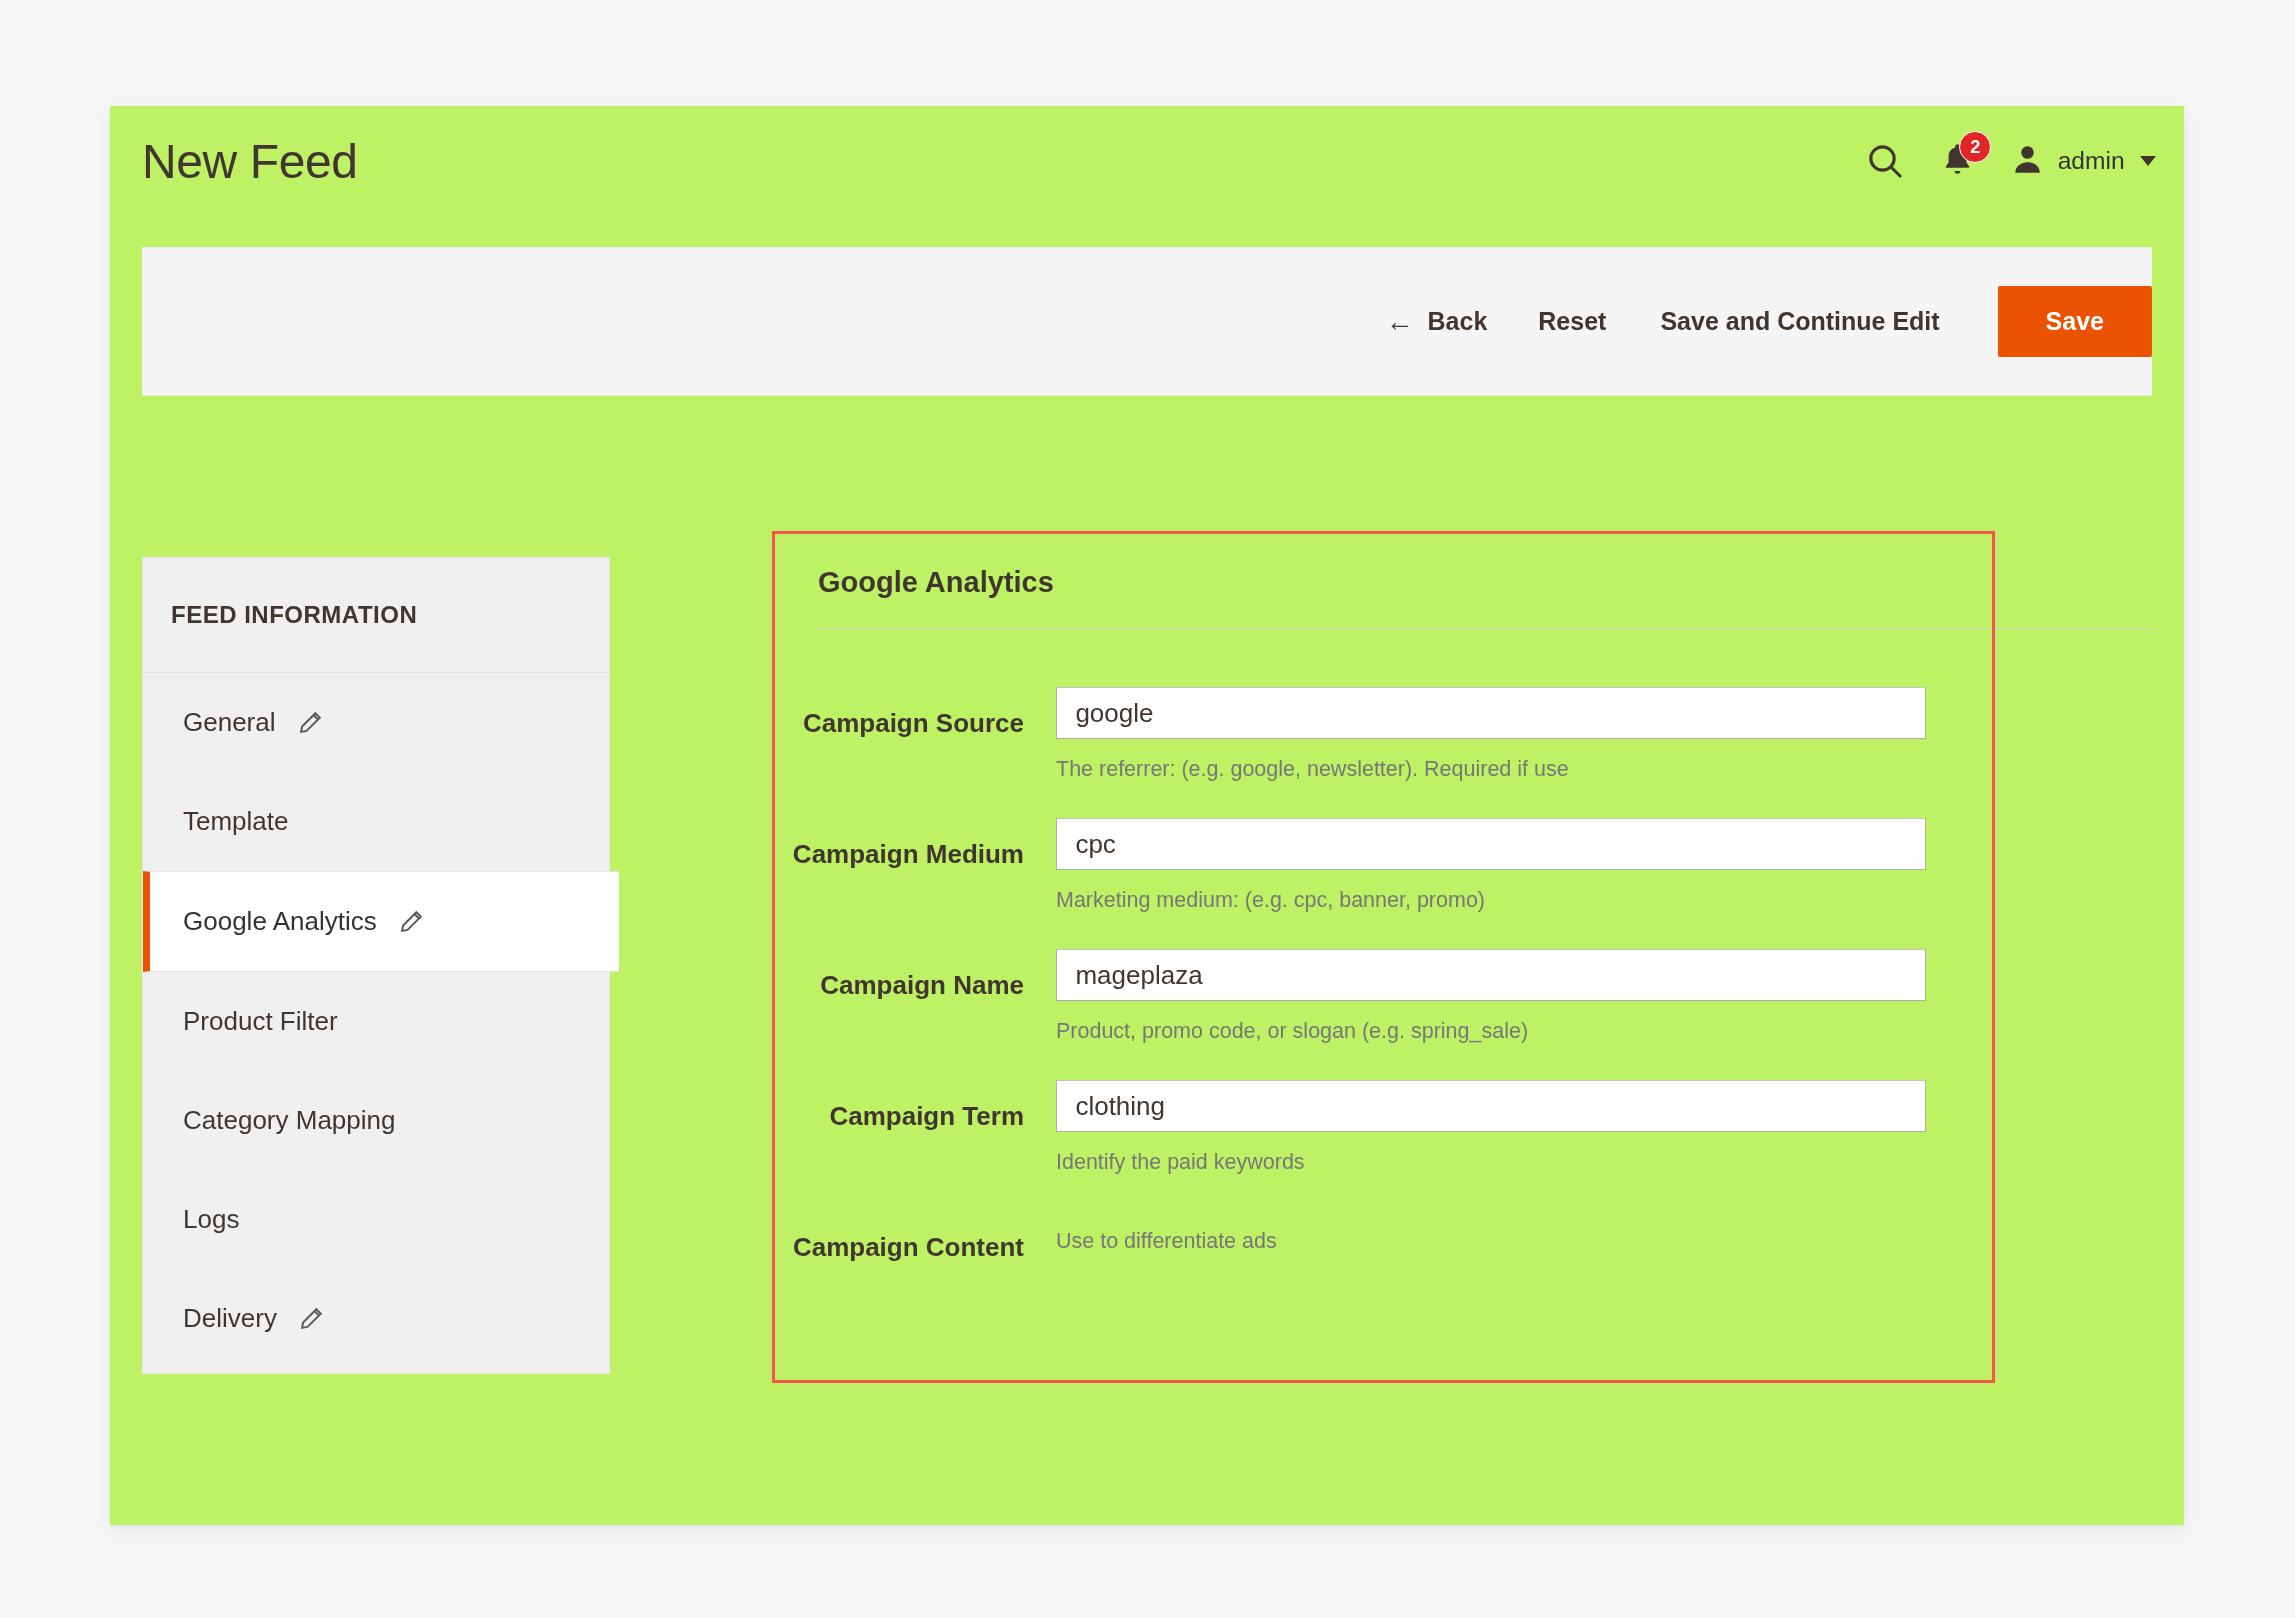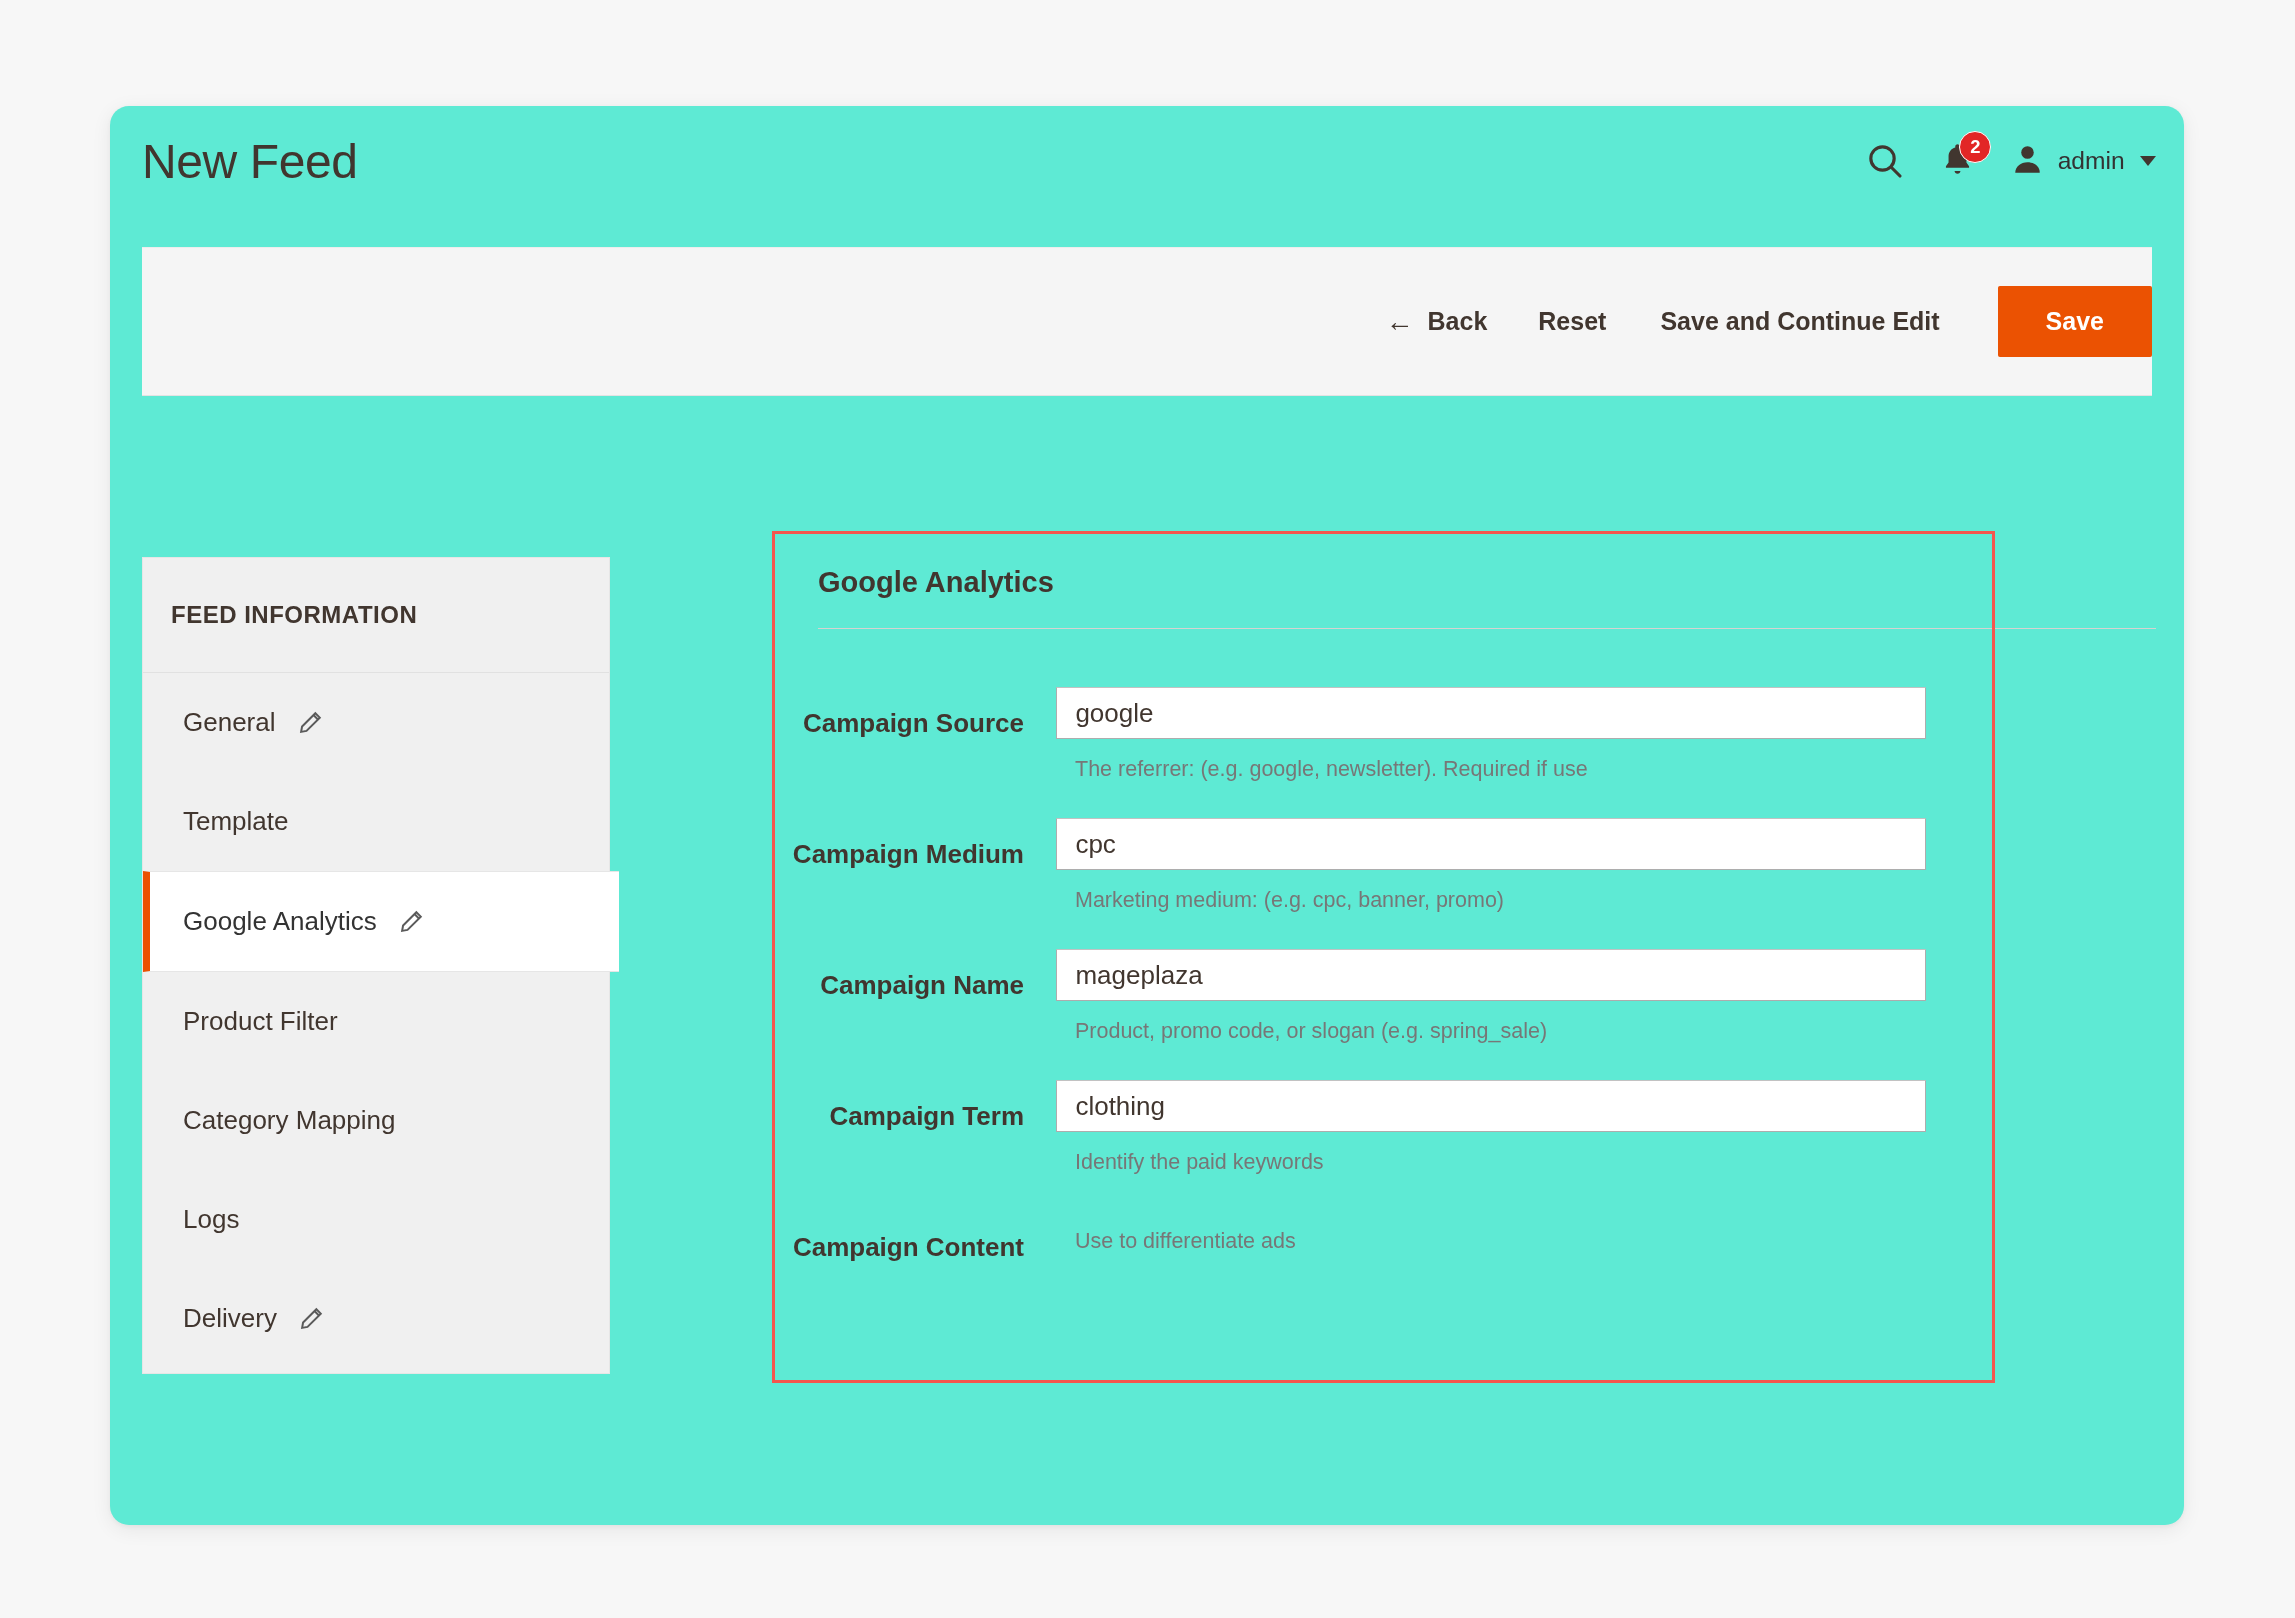--- a/index.html
+++ b/index.html
@@ -10,22 +10,22 @@
   }
   body { width: 2295px; height: 1618px; overflow: hidden; }
 
   .page { position: relative; width: 2295px; height: 1618px; }
 
   
   .card {
     position: absolute;
     left: 110px; top: 106px;
     width: 2074px; height: 1419px;
-    background: #5eead4;
-    border-radius: 19px;
+    background: #bef264;
+    border-radius: 0;
     box-shadow: 0 4.6px 20px rgba(0,0,0,0.07), 0 1.5px 4.6px rgba(0,0,0,0.04);
   }
 
   
   .page-header {
     position: absolute;
     left: 0; top: 0; right: 0; height: 141px;
   }
   .page-title {
     position: absolute;
@@ -225,21 +225,20 @@
     border: 0.8px solid #adadad;
     border-top-color: #c2c2c2;
     border-radius: 0.8px;
     outline: none;
   }
   .field-note {
     font-size: 21.5px;
     color: #777777;
     padding-top: 17px;
     line-height: 1.3;
-    margin-left: 19px;
   }
   .rows-wrap { padding-top: 24.6px; }
 </style>
 </head>
 <body>
 
 <div class="page">
   <div class="card">
 
     <div class="page-header">

